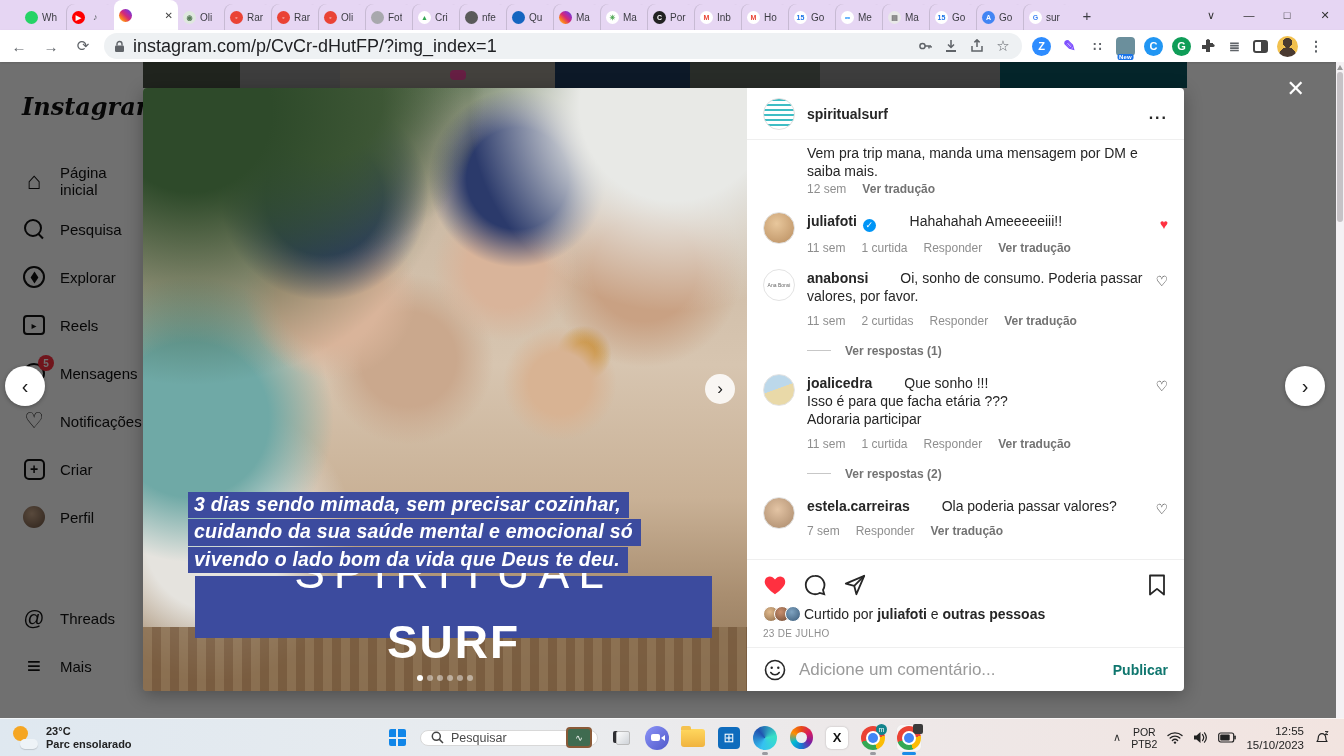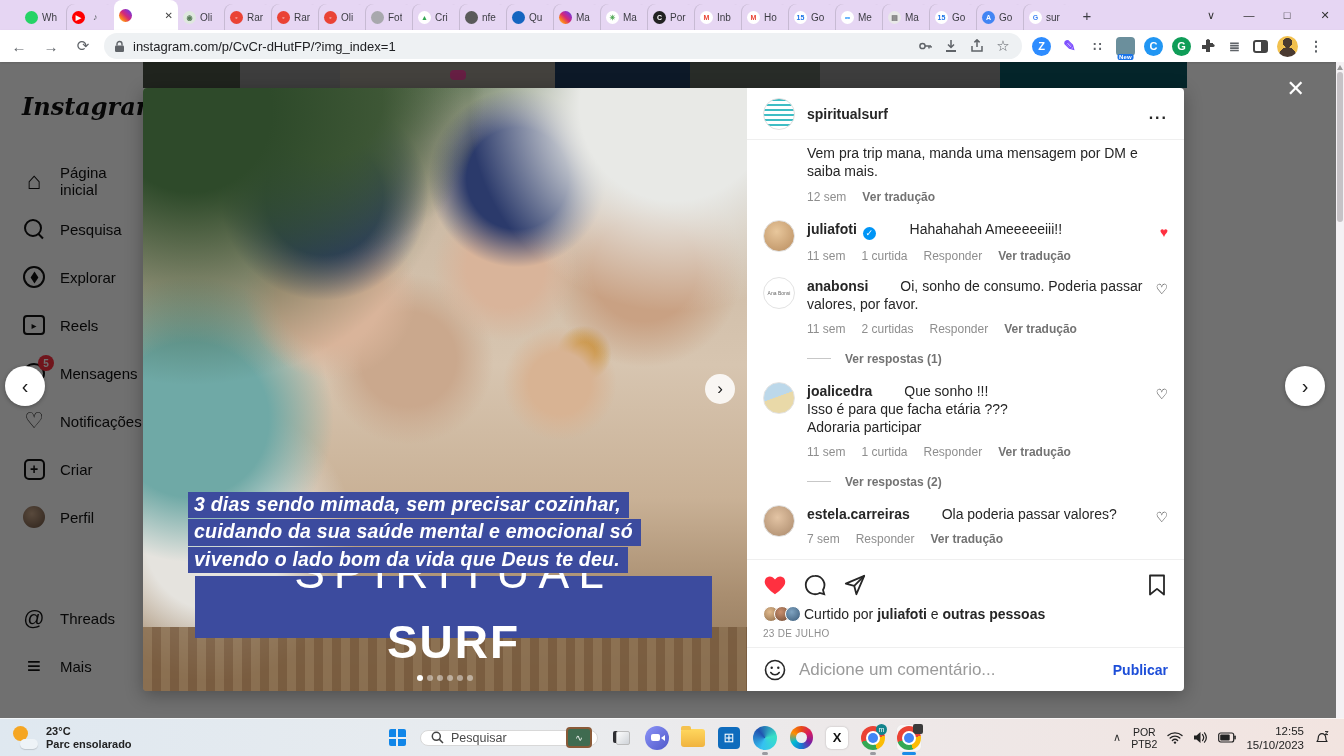--- a/index.html
+++ b/index.html
@@ -16,21 +16,21 @@
   .tab-label { overflow:hidden; text-overflow:clip; }
   .tab-audio { font-size:9px; color:#5f6368; }
   .tab-close { margin-left:auto; font-size:10px; color:#444; }
   .newtab-btn { width:24px; height:24px; margin:0 0 3px 4px; font-size:15px; color:#3c3c43; display:flex; align-items:center; justify-content:center; border-radius:50%; }
   .win-controls { margin-left:auto; display:flex; height:30px; }
   .win-btn { width:38px; height:30px; display:flex; align-items:center; justify-content:center; font-size:11px; color:#333; }
 
   .toolbar { position:absolute; left:0; top:30px; width:1344px; height:32px; background:#fff; display:flex; align-items:center; box-shadow:0 1px 2px rgba(0,0,0,.12); z-index:40; }
   .nav-btn { width:26px; height:26px; display:flex; align-items:center; justify-content:center; font-size:15px; color:#5f6368; margin-left:6px; }
   .omnibox { margin-left:8px; width:918px; height:26px; background:#eef1f3; border-radius:13px; display:flex; align-items:center; padding:0 10px; gap:8px; }
-  .omni-url { font-size:13px; color:#202124; flex:0 0 auto; }
+  .omni-url { font-size:18px; color:#202124; flex:0 0 auto; }
   .omni-spacer { flex:1; }
   .omni-icn { width:18px; height:18px; display:flex; align-items:center; justify-content:center; color:#5f6368; font-size:13px; }
   .ext-row { display:flex; align-items:center; gap:9px; margin-left:10px; }
   .ext { width:19px; height:19px; display:flex; align-items:center; justify-content:center; font-size:11px; font-weight:bold; border-radius:50%; color:#fff; position:relative; }
   .ext.flat { border-radius:4px; }
   .ext .new-badge { position:absolute; bottom:-4px; left:50%; transform:translateX(-50%); background:#1a73e8; color:#fff; font-size:6px; font-weight:bold; padding:0 2px; border-radius:2px; letter-spacing:.2px; }
   .ext-pen { color:#7c4dff; font-size:15px; }
   .ext-grid { color:#5f6368; font-size:13px; }
   .ext-playlist { color:#5f6368; font-size:13px; }
   .ext-sidebar { width:15px; height:13px; border:2px solid #444; border-radius:3px; position:relative; }
@@ -100,21 +100,21 @@
   .photo-next { position:absolute; right:12px; top:286px; width:30px; height:30px; border-radius:50%; background:rgba(255,255,255,.85); display:flex; align-items:center; justify-content:center; font-size:17px; color:#1a1a1a; z-index:3; }
 
   
   .panel { width:437px; background:#fff; display:flex; flex-direction:column; }
   .p-header { height:52px; flex:0 0 auto; display:flex; align-items:center; padding:0 16px; border-bottom:1px solid #efefef; }
   .p-avatar { width:32px; height:32px; border-radius:50%; border:1px solid #e0e0e0; margin-right:12px; background:repeating-linear-gradient(180deg,#3fbdc4 0 2px,#ffffff 2px 5px); }
   .p-user { font-size:14px; font-weight:bold; color:#262626; }
   .p-more { margin-left:auto; font-size:16px; letter-spacing:2px; color:#262626; font-weight:bold; }
   .p-scroll { flex:1 1 auto; overflow:hidden; padding-top:2px; }
   .caption-tail { padding:2px 16px 6px 60px; font-size:14px; color:#262626; line-height:18px; }
-  .tail-meta { margin-top:8px; font-size:12px; color:#8e8e8e; display:flex; gap:16px; }
+  .tail-meta { font-size:12px; color:#8e8e8e; display:flex; gap:16px; }
   .tail-meta .tr { font-weight:600; color:#737373; }
   .comment { display:flex; padding:8px 16px 4px 16px; }
   .cavatar { width:32px; height:32px; border-radius:50%; flex:0 0 auto; margin-right:12px; border:1px solid #e3e3e3; display:flex; align-items:center; justify-content:center; font-size:5px; color:#666; text-align:center; overflow:hidden; }
   .cbody { flex:1 1 auto; font-size:14px; line-height:18px; color:#262626; }
   .cuser { font-weight:bold; }
   .vbadge { display:inline-flex; width:13px; height:13px; border-radius:50%; background:#0095f6; color:#fff; font-size:9px; align-items:center; justify-content:center; vertical-align:-2px; margin:0 2px; }
   .ctext { white-space:pre-line;margin-left:28px; }
   .cmeta { margin-top:7px; font-size:12px; color:#8e8e8e; display:flex; gap:16px; }
   .cmeta .tr { font-weight:600; color:#737373; }
   .creplies { margin:12px 0 2px 0; font-size:12px; color:#737373; font-weight:600; display:flex; align-items:center; gap:14px; }
@@ -129,21 +129,21 @@
   .mini-avs { display:flex; }
   .mini-av { width:16px; height:16px; border-radius:50%; border:1.5px solid #fff; margin-right:-5px; }
   .mini-av.a1 { background:radial-gradient(circle at 40% 35%, #e0b98c, #8d6b4a); }
   .mini-av.a2 { background:radial-gradient(circle at 40% 35%, #c98f6e, #6e4a33); }
   .mini-av.a3 { background:radial-gradient(circle at 40% 35%, #7fa3c0, #3a5a78); }
   .likedby b { font-weight:bold; }
   .p-date { font-size:10px; color:#8e8e8e; letter-spacing:.3px; margin:6px 0 8px 0; }
   .composer { flex:0 0 auto; border-top:1px solid #efefef; height:44px; display:flex; align-items:center; padding:0 16px; gap:12px; }
   .composer input { flex:1; border:none; outline:none; font-size:17px; color:#262626; font-family:"Liberation Sans",sans-serif; }
   .composer input::placeholder { color:#9a9a9a; }
-  .publish { font-size:14px; font-weight:bold; color:#1d4ed8; }
+  .publish { font-size:14px; font-weight:bold; color:#0f766e; }
 
   
   .modal-close { position:absolute; right:31px; top:14px; font-size:22px; color:#fff; z-index:20; }
   .nav-circle { position:absolute; width:40px; height:40px; border-radius:50%; background:#fff; box-shadow:0 1px 4px rgba(0,0,0,.3); display:flex; align-items:center; justify-content:center; font-size:20px; color:#1a1a1a; z-index:20; }
   .prev-post { left:5px; top:304px; }
   .next-post { left:1285px; top:304px; }
 
   
   .pg-scrollbar { position:absolute; right:0; top:62px; width:8px; height:656px; background:#f4f1f4; z-index:45; }
   .pg-scroll-up { width:0; height:0; border-left:3px solid transparent; border-right:3px solid transparent; border-bottom:5px solid #9a9a9a; margin:3px auto 2px auto; }

